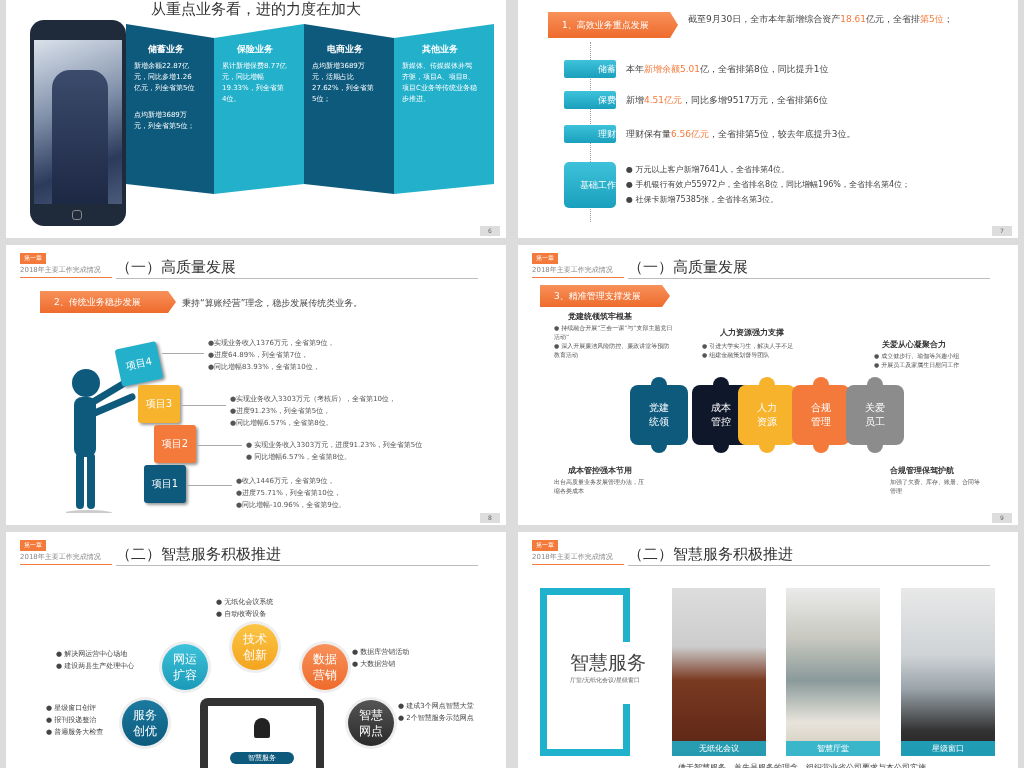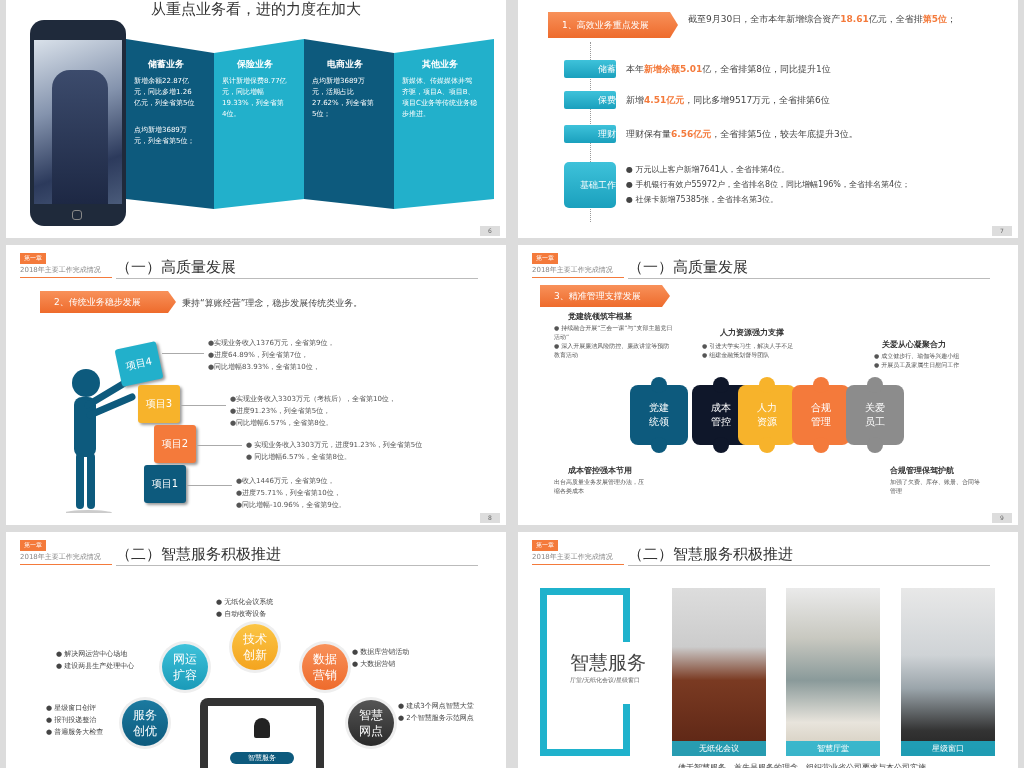--- a/index.html
+++ b/index.html
@@ -14,31 +14,31 @@
 .pnum{position:absolute;right:6px;bottom:2px;width:20px;height:10px;background:#ddd;font-size:6px;color:#666;text-align:center;line-height:10px}
 .hdr{position:absolute;left:14px;top:8px;width:460px;height:26px}
 .chap{position:absolute;left:0;top:0;background:#f47a3b;color:#fff;font-size:6px;padding:1px 4px}
 .hsub{position:absolute;left:0;top:12px;font-size:7px;color:#888;border-bottom:1px solid #f47a3b;padding-bottom:2px;width:92px;white-space:nowrap}
 .htitle{position:absolute;left:96px;top:5px;font-size:15px;color:#333;border-bottom:1px solid #bbb;width:362px;padding-bottom:1px;white-space:nowrap}
 .s6 .title{position:absolute;left:0;right:0;top:0;text-align:center;font-size:15px;color:#333}
 .phone{position:absolute;left:24px;top:20px;width:96px;height:206px;background:#1f2a3b;border-radius:14px}
 .screen{position:absolute;left:4px;top:20px;width:88px;height:164px;background:linear-gradient(160deg,#d9e1ea 0%,#8493ad 40%,#2c3a5c 75%,#4a5b7a 100%)}
 .suit{position:absolute;left:18px;top:30px;width:56px;height:134px;background:linear-gradient(180deg,#3c4b6c,#1d2844);border-radius:18px 18px 0 0}
 .homebtn{position:absolute;left:42px;top:190px;width:10px;height:10px;border:1px solid #888;border-radius:3px}
-.fold{position:absolute;top:39px;height:170px;color:#fff;padding:20px 16px 0 8px;font-size:7px;line-height:11px}
+.fold{position:absolute;top:24px;height:170px;color:#fff;padding:20px 16px 0 8px;font-size:7px;line-height:11px}
 .fold h4{text-align:center;font-size:9px;margin-bottom:6px}
 .f1{left:120px;width:88px;background:#0d5a7d;clip-path:polygon(0 0,100% 14px,100% 100%,0 calc(100% - 10px))}
 .f2{left:208px;width:90px;background:#22b0cb;clip-path:polygon(0 14px,100% 0,100% calc(100% - 10px),0 100%)}
 .f3{left:298px;width:90px;background:#0d5a7d;clip-path:polygon(0 0,100% 14px,100% 100%,0 calc(100% - 10px))}
 .f4{left:388px;width:100px;background:#22b0cb;clip-path:polygon(0 14px,100% 0,100% calc(100% - 10px),0 100%)}
 .obanner{position:absolute;height:26px;background:linear-gradient(#f8915a,#ee6b2c);color:#fff;font-size:9px;line-height:26px;padding-left:14px;clip-path:polygon(0 0,calc(100% - 8px) 0,100% 50%,calc(100% - 8px) 100%,0 100%);box-shadow:2px 2px 3px #aaa}
 .tbadge{position:absolute;left:46px;width:52px;height:18px;background:linear-gradient(#3ec2da,#1aa0bd);color:#fff;font-size:9px;text-align:right;line-height:18px;border-radius:2px}
 .vline{position:absolute;left:72px;top:42px;height:180px;border-left:1px dotted #999}
 .rowtxt{position:absolute;left:108px;font-size:9px;color:#444;white-space:nowrap}
-.hl{color:#f47a3b;font-weight:bold}
+.hl{color:#f47a3b;font-weight:normal}
 .bul{position:absolute;left:108px;top:162px;font-size:8px;line-height:15px;color:#444}
 .person{position:absolute;left:60px;top:118px}
 .box{position:absolute;width:42px;height:38px;color:#fff;font-size:10px;text-align:center;line-height:38px;border-radius:3px;box-shadow:2px 2px 3px #999}
 .plist{position:absolute;font-size:7px;line-height:12px;color:#555;white-space:nowrap}
 .conn{position:absolute;border-top:1px solid #aaa}
 .piece{position:absolute;top:140px;width:58px;height:60px;color:#fff;font-size:10px;text-align:center;line-height:14px;padding-top:16px;border-radius:8px}
 .piece::before,.piece::after{content:"";position:absolute;width:16px;height:16px;border-radius:50%;background:inherit}
 .piece::before{top:-8px;left:21px}
 .piece::after{bottom:-8px;left:21px}
 .clabel{position:absolute;font-size:8px;font-weight:bold;color:#333;white-space:nowrap}

